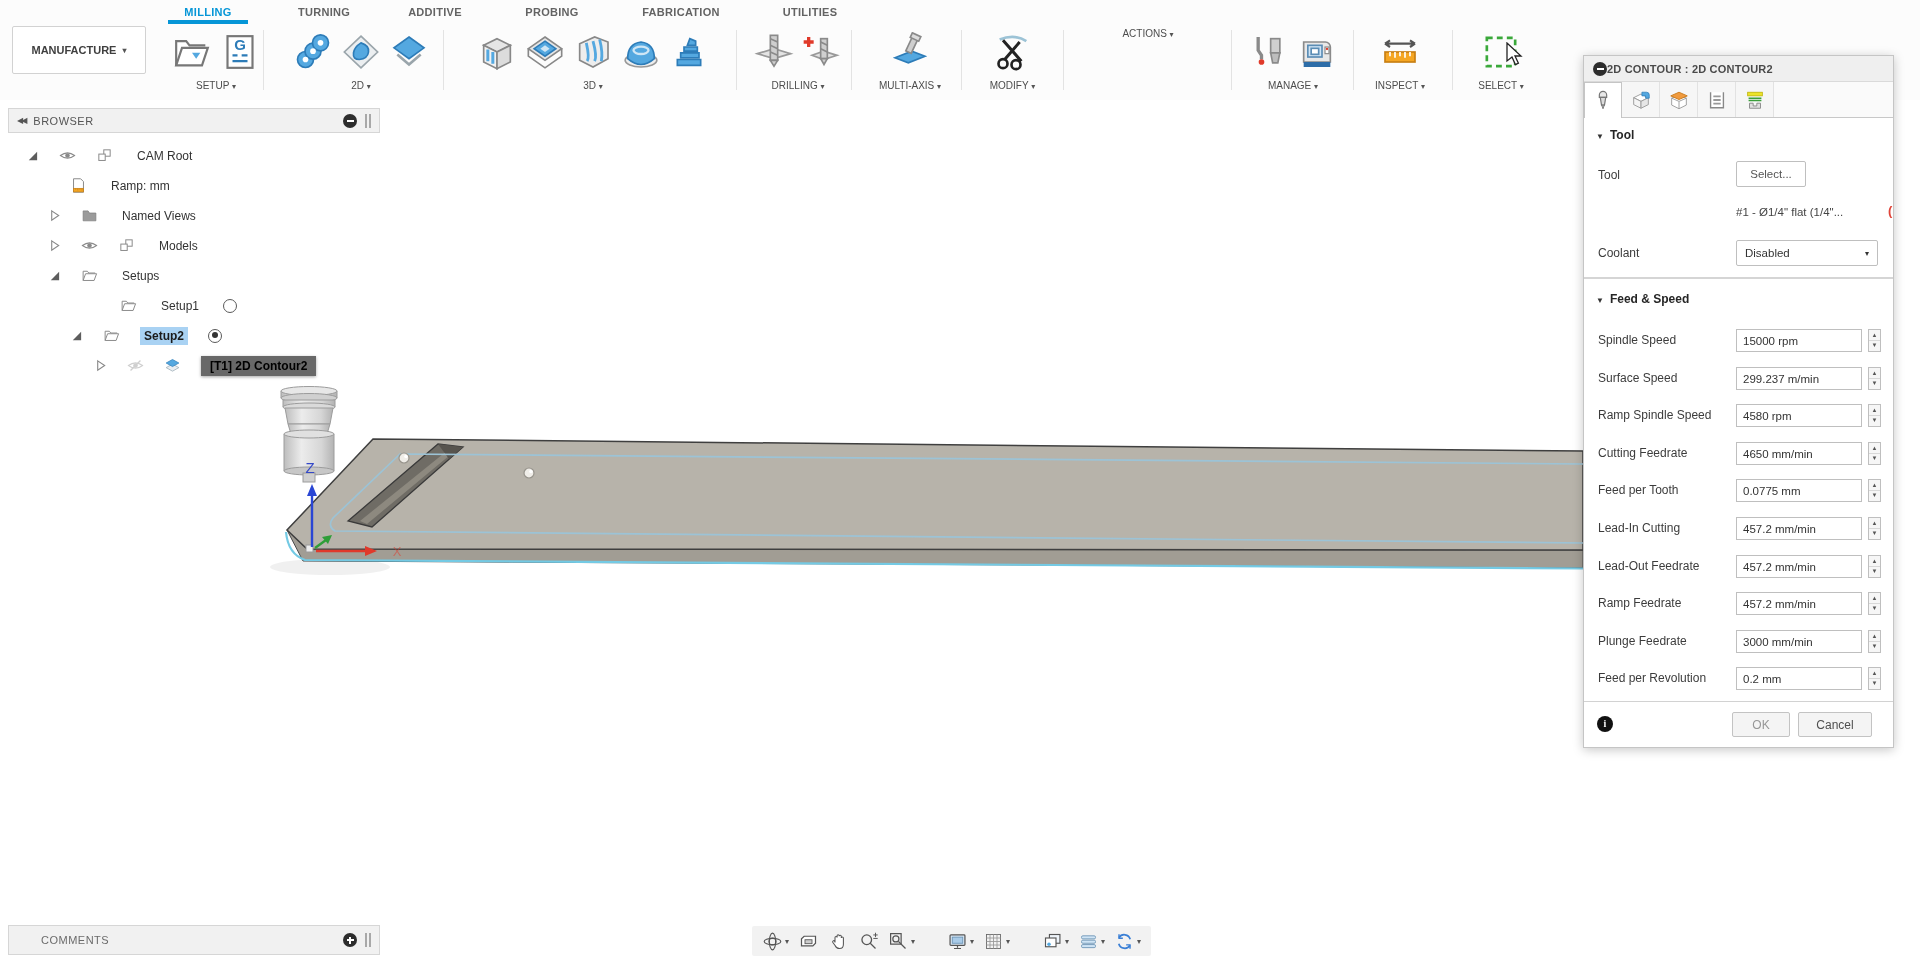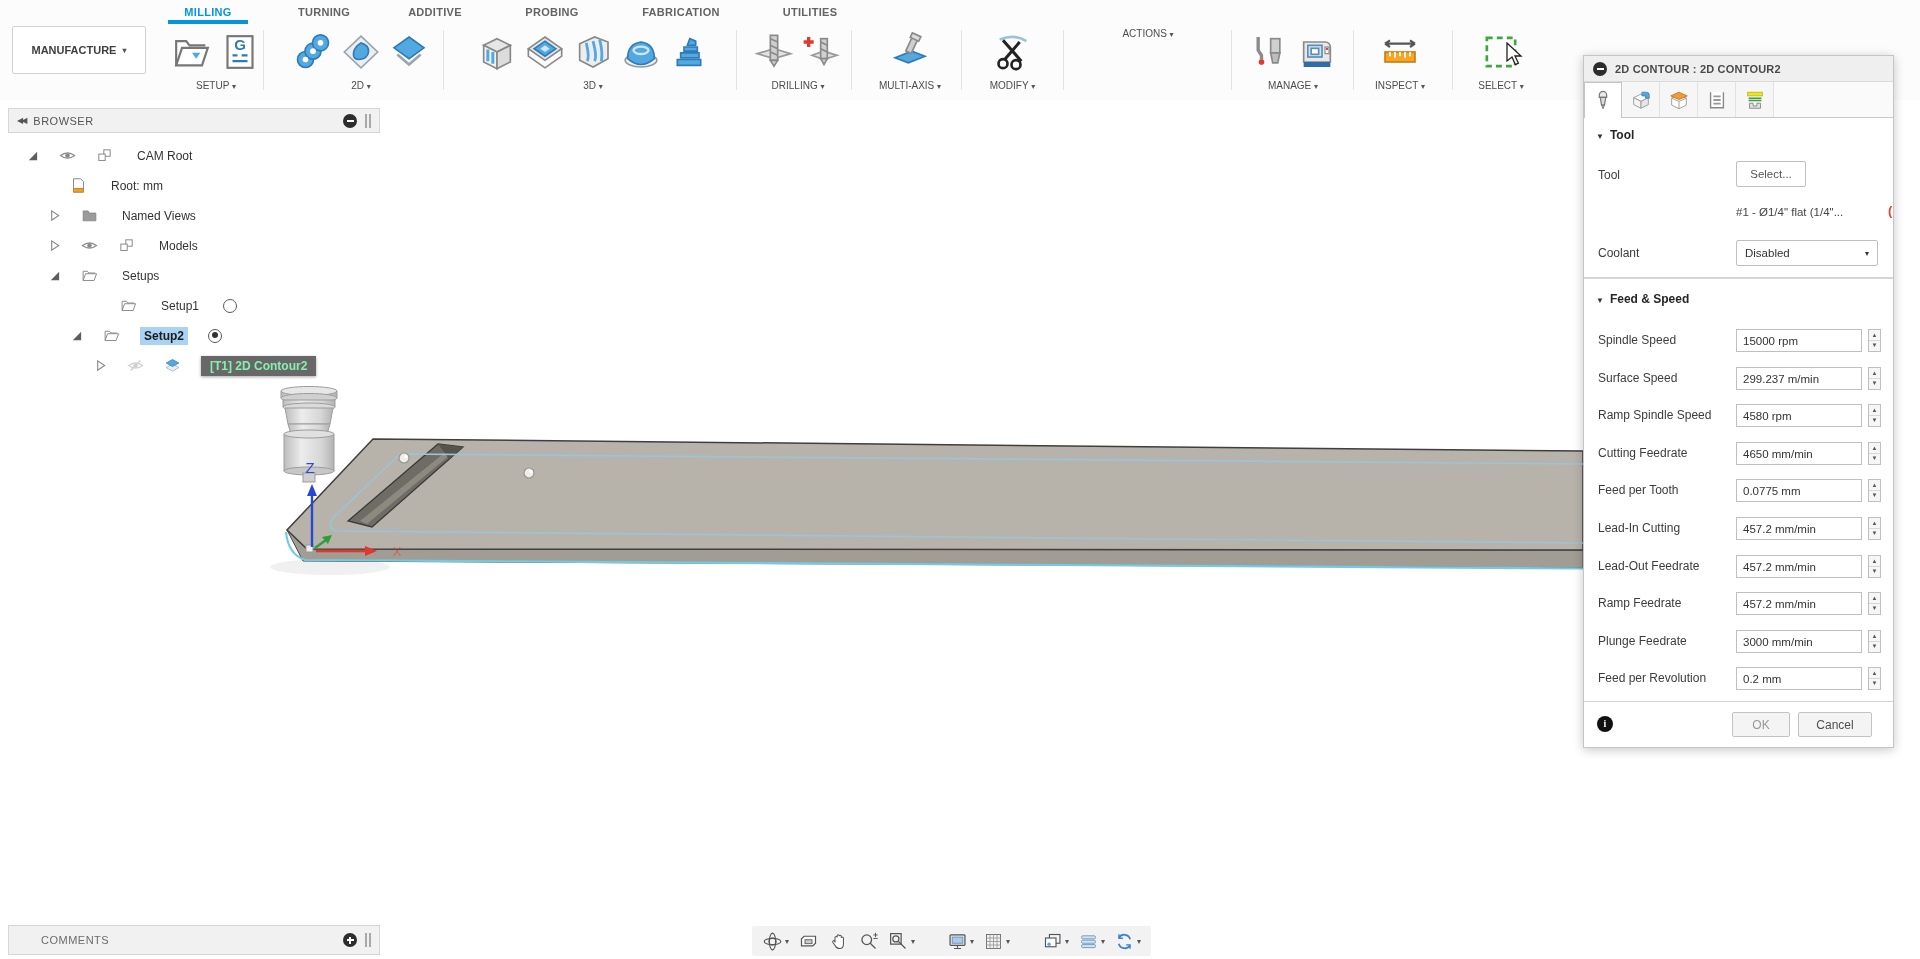--- a/index.html
+++ b/index.html
@@ -36,31 +36,31 @@
   .circ { width:14px; height:14px; border-radius:50%; background:#2d2d2d; position:relative; flex:none; }
   .circ::after { content:""; position:absolute; left:3.5px; top:6px; width:7px; height:2px; background:#fff; }
   .circ.plus::before { content:""; position:absolute; left:6px; top:3.5px; width:2px; height:7px; background:#fff; }
   .grip { width:6px; height:14px; border-left:2px solid #a8a8a8; border-right:2px solid #a8a8a8; flex:none; }
   .trow { position:absolute; left:0; height:29px; display:flex; align-items:center; gap:20px;
           font-size:12px; color:#333; white-space:nowrap; }
   .trow .exp { width:13px; height:13px; flex:none; }
   .trow .ticon { width:17px; height:17px; flex:none; }
   .tlabel { padding:2px 4px; }
   .tlabel.sel { background:#a9d2f3; font-weight:bold; color:#1b1b1b; }
-  .tlabel.edit { background:#686868; color:#86efac; font-weight:bold; padding:3px 9px;
+  .tlabel.edit { background:#686868; color:#000000; font-weight:bold; padding:3px 9px;
                  box-shadow:0 1px 3px rgba(0,0,0,.35); }
   .radio { width:14px; height:14px; border:1.5px solid #5a5a5a; border-radius:50%; flex:none; }
   .radio.active::after { content:""; display:block; width:6px; height:6px; background:#333;
                          border-radius:50%; margin:2.5px 0 0 2.5px; }
 
   
   .dialog { position:absolute; left:1583px; top:55px; width:311px; height:693px; background:#fff;
             border:1px solid #c5c5c5; box-shadow:0 2px 10px rgba(0,0,0,.22); z-index:4; font-size:12px; }
   .dlg-head { height:26px; background:#efefef; border-bottom:1px solid #dadada; display:flex;
-              align-items:center; gap:8px; padding:0 9px; }
+              align-items:center; padding:0 9px; }
   .dlg-head .title { font-size:11px; font-weight:bold; color:#4a4a4a; letter-spacing:.2px; }
   .dtabs { height:36px; background:#fafafa; border-bottom:1px solid #c8c8c8; display:flex; }
   .dtab { width:38px; height:35px; display:flex; align-items:center; justify-content:center;
           border-right:1px solid #e2e2e2; background:#f6f6f6; }
   .dtab.active { background:#fff; border:1px solid #c5c5c5; border-bottom:none; height:36px; }
   .dtab .icon { width:22px; height:22px; }
   .sec-head { position:absolute; left:12px; font-size:12px; font-weight:bold; color:#262626; }
   .sec-head .tri { font-size:8px; color:#333; margin-right:6px; }
   .dlg-label { position:absolute; left:14px; color:#3c3c3c; }
   .dlg-btn { position:absolute; left:152px; width:70px; height:26px; background:#fff;
@@ -353,21 +353,21 @@
             <rect x="4" y="10" width="9" height="9" fill="#fff"></rect>
           </svg></span>
         <span class="tlabel">CAM Root</span>
       </div>
       <div class="trow" style="top: 38px; padding-left: 62px; width: 100%;">
         <span class="ticon icon"><svg viewBox="0 0 24 24">
             <path d="M5,2.5 h10 l4,4 v15 H5 z" fill="#fff" stroke="#8a8a8a" stroke-width="1.4"></path>
             <rect x="5" y="16" width="14" height="5" fill="#f5a623" stroke="#c77f14"></rect>
             <path d="M8,16 v2 M11,16 v3 M14,16 v2 M17,16 v3" stroke="#c77f14" stroke-width="1"></path>
           </svg></span>
-        <span class="tlabel">Root: mm</span>
+        <span class="tlabel">Ramp: mm</span>
       </div>
       <div class="trow" style="top: 68px; padding-left: 40px; width: 100%;">
         <span class="exp icon"><svg viewBox="0 0 14 14">
             <polygon points="4,2 11.5,7 4,12" fill="#fff" stroke="#888" stroke-width="1.2"></polygon>
           </svg></span>
         <span class="ticon icon"><svg viewBox="0 0 24 24">
             <path d="M3,5.5 h7 l2,3 h9 v11 H3 z" fill="#9b9b9b" stroke="#7d7d7d"></path>
           </svg></span>
         <span class="tlabel">Named Views</span>
       </div>

